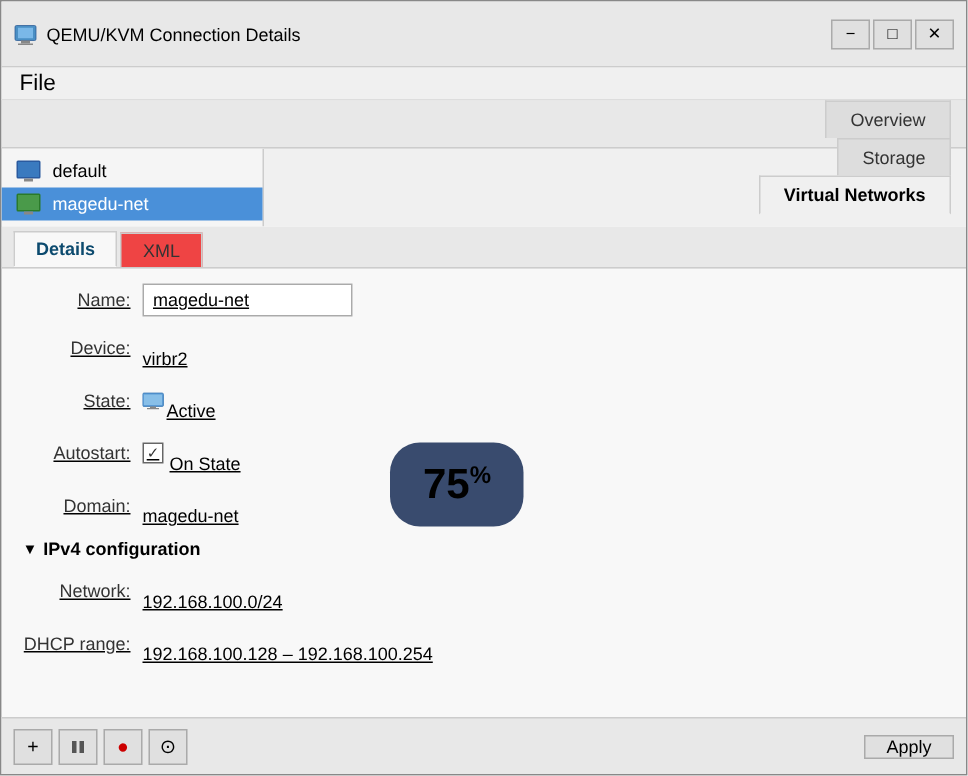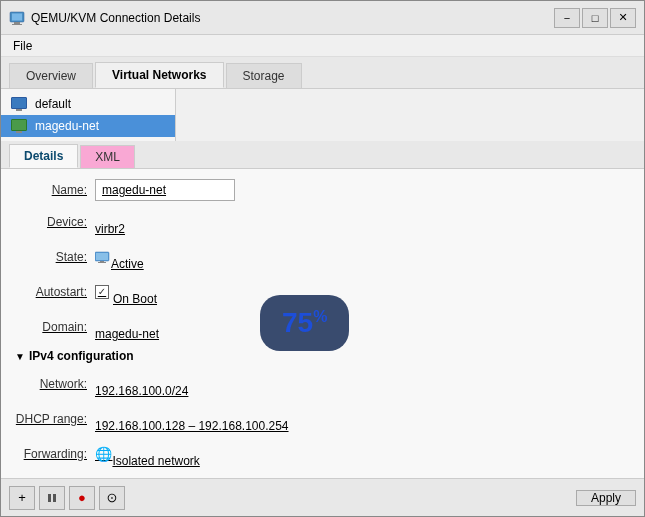--- a/index.html
+++ b/index.html
@@ -19,21 +19,21 @@
       background: #f0f0f0;
       border: 1px solid #888;
       display: flex;
       flex-direction: column;
     }
 
     
     .title-bar {
       background: #e8e8e8;
       border-bottom: 1px solid #ccc;
-      height: 34px;
+      height: 44px;
       display: flex;
       align-items: center;
       padding: 0 8px;
       flex-shrink: 0;
     }
     .title-bar-icon {
       width: 16px;
       height: 16px;
       margin-right: 6px;
       display: flex;
@@ -68,32 +68,33 @@
       background: #f0f0f0;
       border-bottom: 1px solid #ddd;
       display: flex;
       align-items: center;
       padding: 0 4px;
       flex-shrink: 0;
     }
     .menu-item {
       padding: 2px 8px;
       cursor: pointer;
-      font-size: 12px;
+      font-size: 15px;
     }
 
     
     .tab-bar {
       height: 32px;
       background: #e8e8e8;
       border-bottom: 1px solid #ccc;
       display: flex;
       align-items: flex-end;
       padding: 0 8px;
       flex-shrink: 0;
+      flex-direction: column;
     }
     .tab {
       padding: 5px 16px;
       cursor: pointer;
       font-size: 12px;
       border: 1px solid #ccc;
       border-bottom: none;
       background: #ddd;
       margin-right: 2px;
       color: #333;
@@ -158,21 +159,21 @@
       align-items: flex-end;
       padding: 0 8px;
       flex-shrink: 0;
     }
     .inner-tab {
       padding: 4px 14px;
       cursor: pointer;
       font-size: 12px;
       border: 1px solid #ccc;
       border-bottom: none;
-      background: #f9a8d4;
+      background: #ef4444;
       margin-right: 2px;
       color: #333;
     }
     .inner-tab.active {
       background: #f8f8f8;
       font-weight: bold;
       border-bottom: 1px solid #f8f8f8;
       color: #0c4a6e;
     }
 
@@ -290,21 +291,21 @@
       cursor: pointer;
       font-size: 12px;
     }
 
     
     .tooltip-overlay {
       position: absolute;
       top: 295px;
       left: 260px;
       background: rgba(30, 50, 90, 0.88);
-      color: #1d4ed8;
+      color: #000000;
       border-radius: 20px;
       padding: 12px 22px;
       font-size: 28px;
       font-weight: bold;
       pointer-events: none;
       z-index: 999;
     }
     .tooltip-overlay sup {
       font-size: 16px;
     }
@@ -358,22 +359,22 @@
       <div class="tb-btn close close-btn">✕</div>
     </div>
   </div>
 
   <div class="menu-bar">
     <div class="menu-item">File</div>
   </div>
 
   <div class="tab-bar">
     <div class="tab">Overview</div>
+    <div class="tab">Storage</div>
     <div class="tab active">Virtual Networks</div>
-    <div class="tab">Storage</div>
   </div>
 
   <div class="main-content">
 
     <div class="network-list">
       <div class="network-item">
         <div class="net-icon-img net-icon">
           <div class="monitor"></div>
           <div class="stand"></div>
         </div>
@@ -421,21 +422,21 @@
             <span class="field-value">Active</span>
           </div>
         </div>
 
         <div class="field-row">
           <span class="field-label">Autostart:</span>
           <div class="autostart-area">
             <div class="checkbox-icon">
               <span style="color:#333;">✓</span>
             </div>
-            <span class="field-value">On Boot</span>
+            <span class="field-value">On State</span>
           </div>
         </div>
 
         <div class="field-row">
           <span class="field-label">Domain:</span>
           <span class="field-value">magedu-net</span>
         </div>
 
         <div class="section-header">
           <span class="section-toggle">▼</span>
@@ -445,27 +446,20 @@
         <div class="field-row">
           <span class="field-label">Network:</span>
           <span class="field-value">192.168.100.0/24</span>
         </div>
 
         <div class="field-row">
           <span class="field-label">DHCP range:</span>
           <span class="field-value">192.168.100.128 – 192.168.100.254</span>
         </div>
 
-        <div class="field-row">
-          <span class="field-label">Forwarding:</span>
-          <div class="state-indicator">
-            <span style="font-size:14px;">🌐</span>
-            <span class="field-value">Isolated network</span>
-          </div>
-        </div>
 
       </div>
     </div>
 
   </div>
 
   <div class="bottom-bar">
     <div class="bottom-actions">
       <div class="bottom-btn">+</div>
       <div class="bottom-btn">

